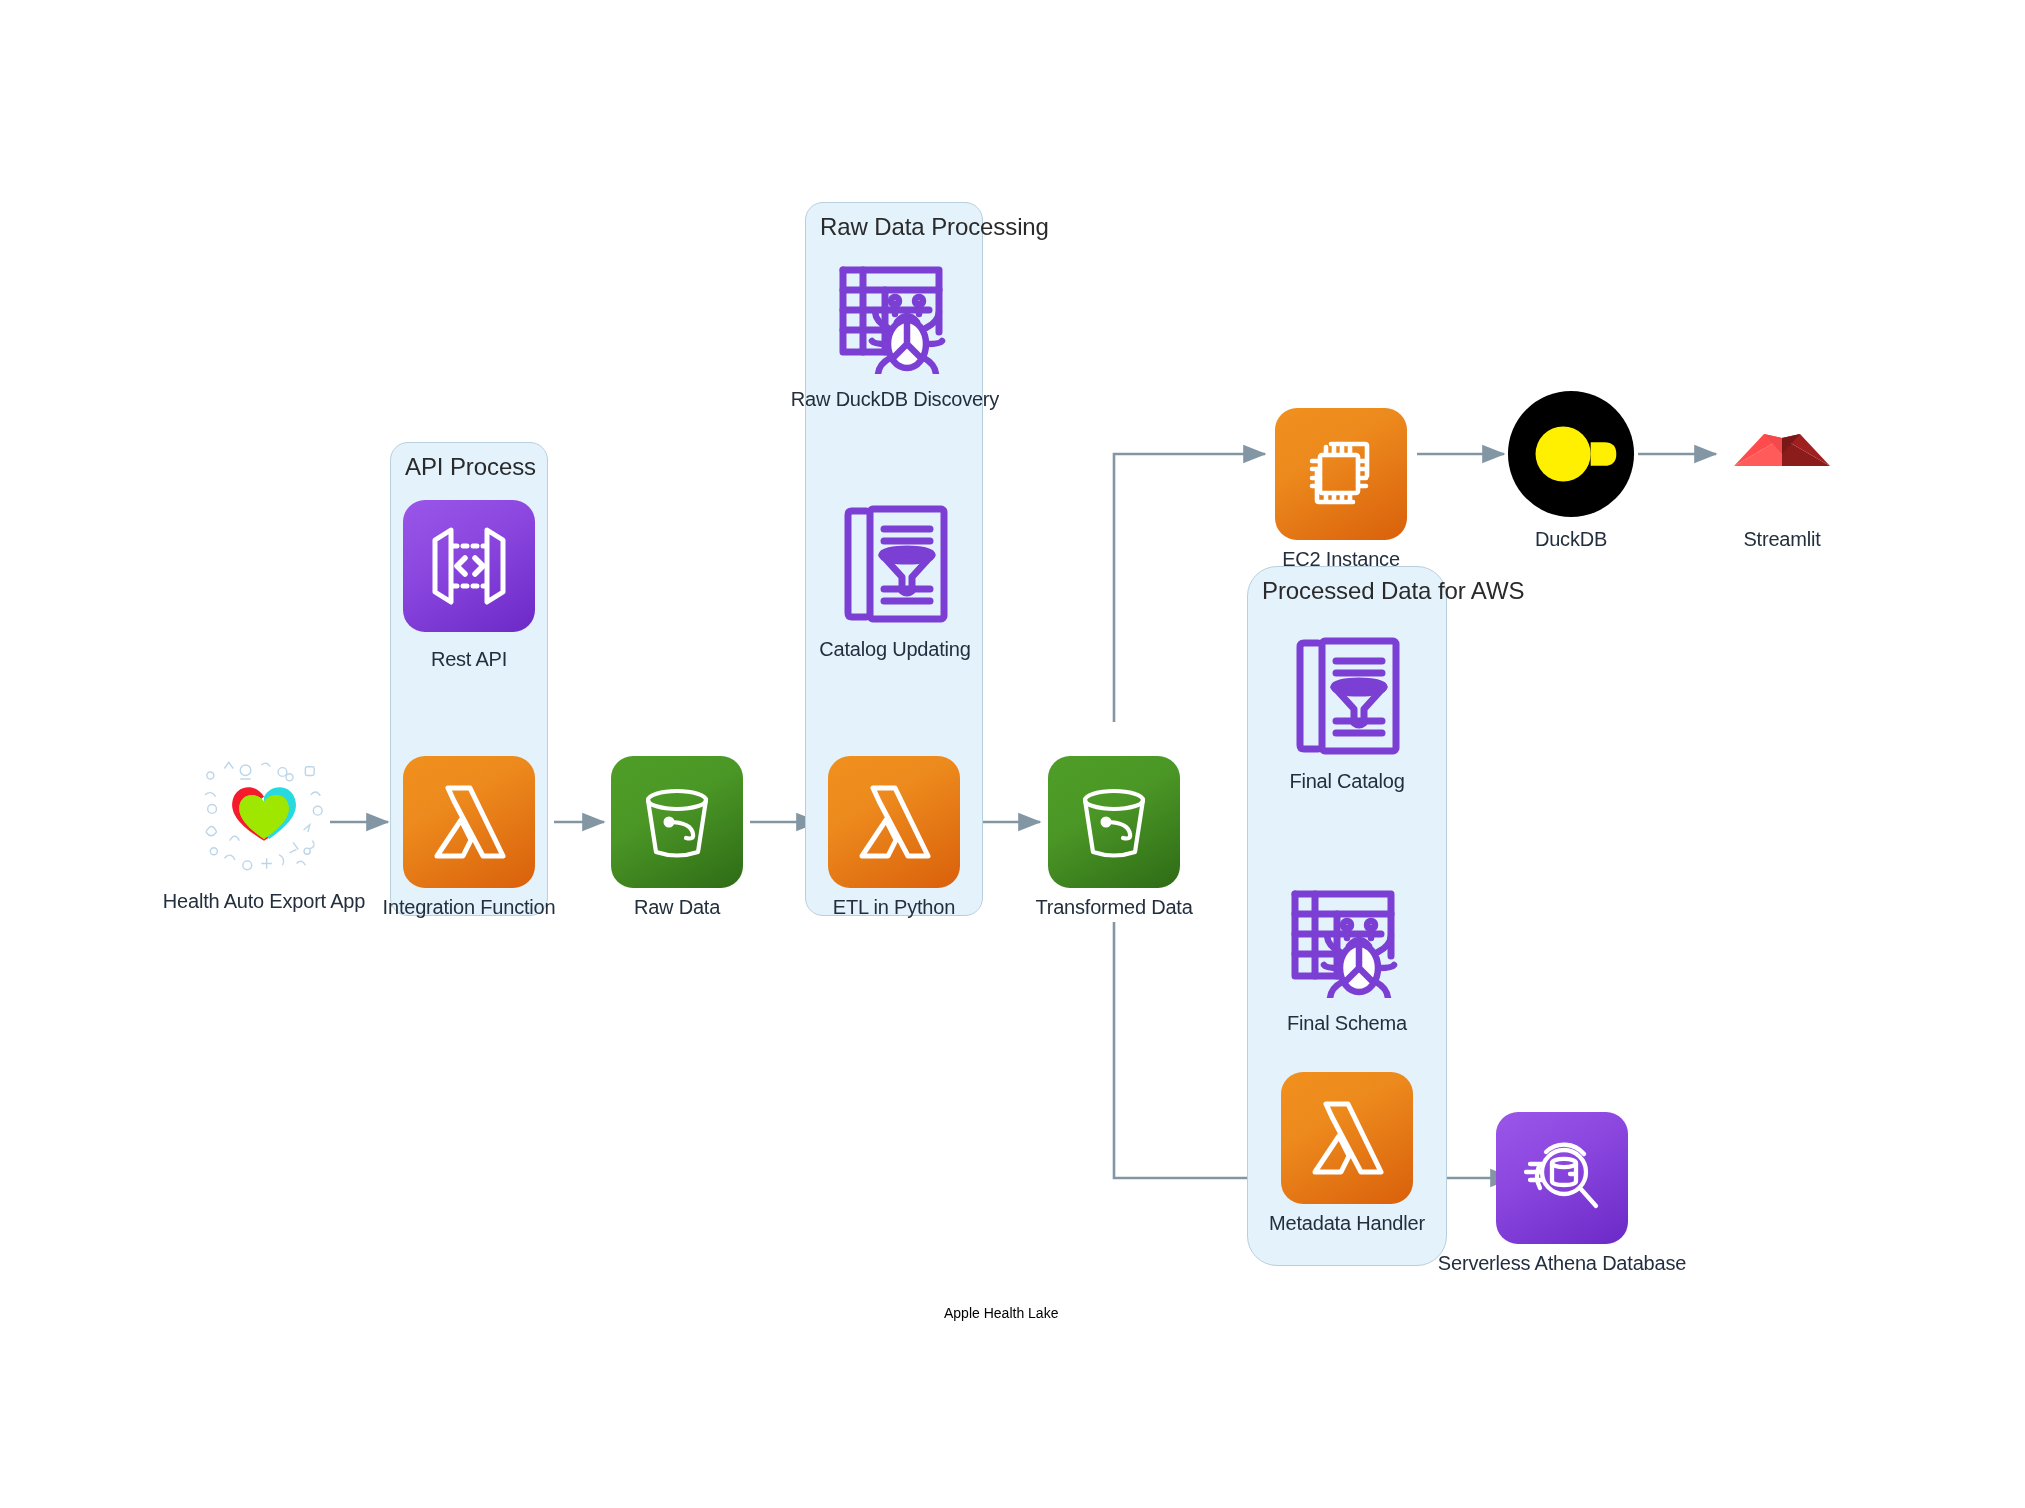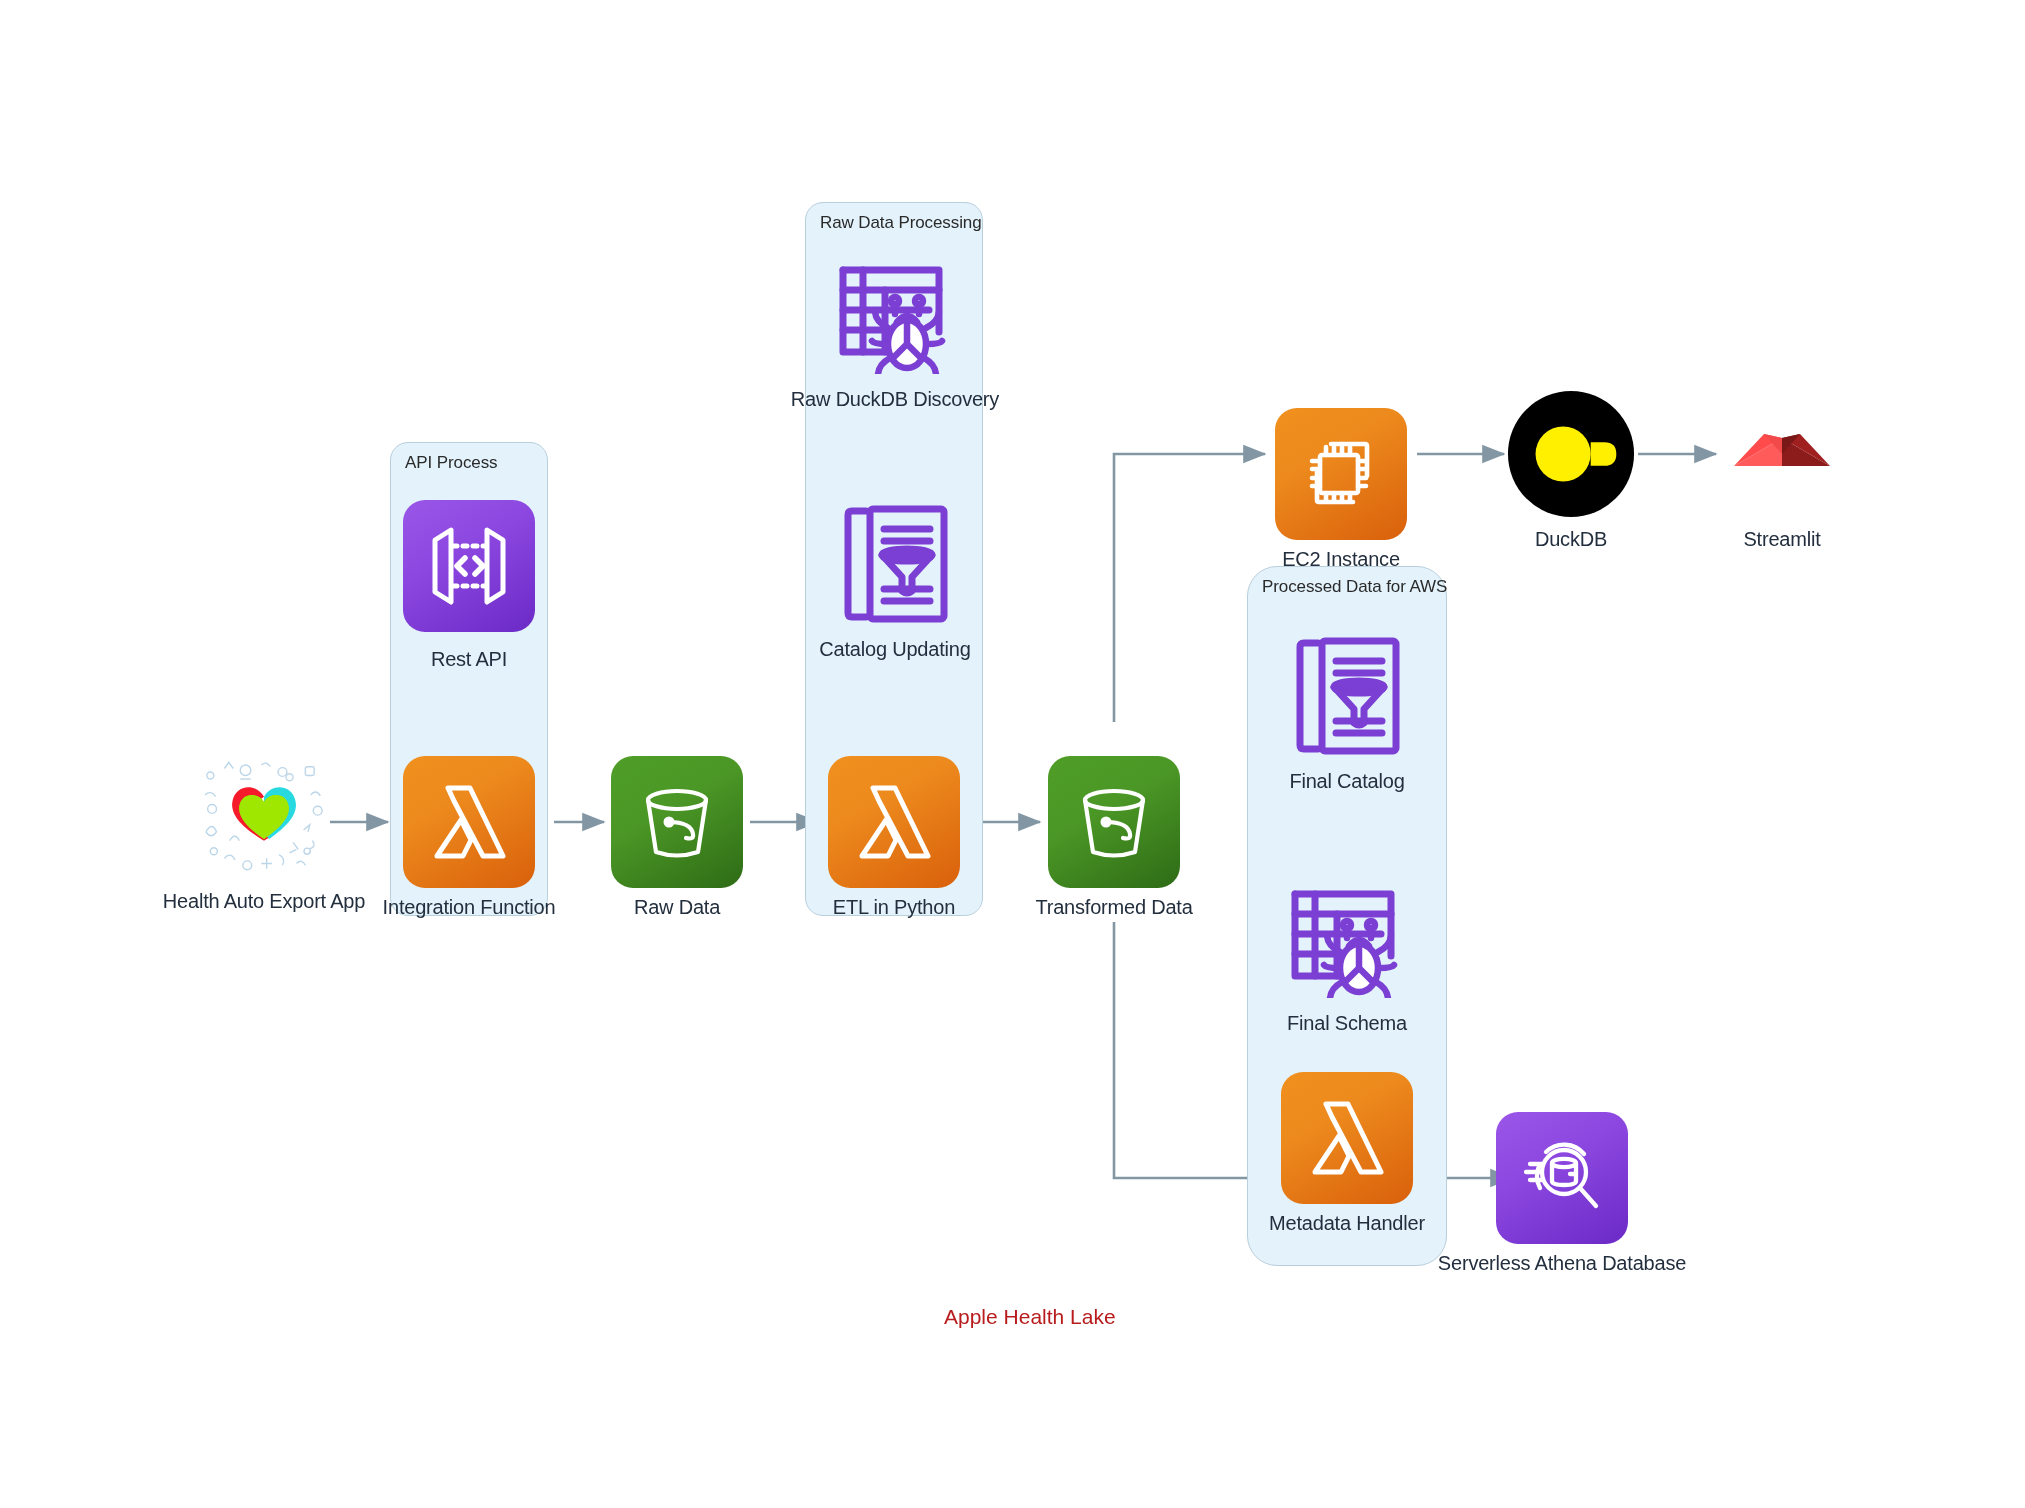--- a/index.html
+++ b/index.html
@@ -24,21 +24,21 @@
     position: absolute;
     background: #e3f2fb;
     border: 1px solid #b9cfdc;
     border-radius: 18px;
     box-sizing: border-box;
   }
   .group-title {
     position: absolute;
     top: 10px;
     left: 14px;
-    font-size: 17px;
+    font-size: 24px;
     color: #2a2a2a;
     white-space: nowrap;
     letter-spacing: -0.1px;
   }
 
   
   .node {
     position: absolute;
     display: flex;
     flex-direction: column;
@@ -84,22 +84,22 @@
     left: 0;
     top: 0;
     width: 2025px;
     height: 1508px;
     pointer-events: none;
   }
 
   
   .caption {
     position: absolute;
-    font-size: 21px;
-    color: #b91c1c;
+    font-size: 14px;
+    color: #000000;
     white-space: nowrap;
   }
 </style>
 </head>
 <body>
 
 <div id="canvas">
 
   <svg class="edges" viewBox="0 0 2025 1508">
     <defs>

